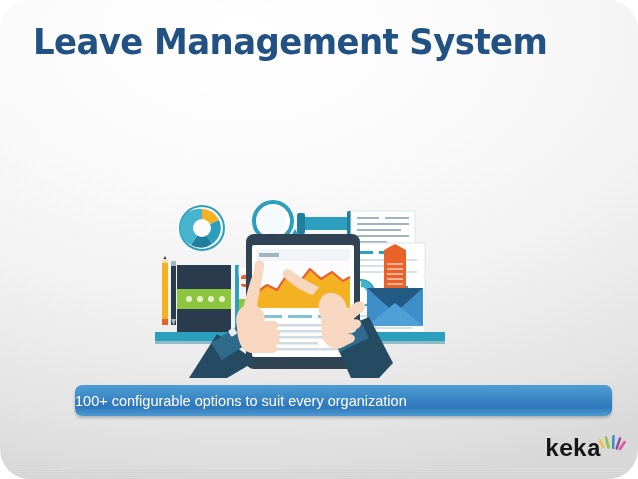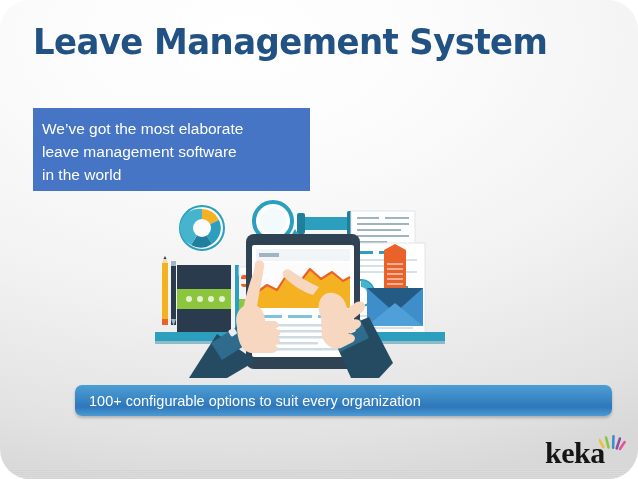--- a/index.html
+++ b/index.html
@@ -66,42 +66,41 @@
     left: 75px;
     top: 385px;
     width: 537px;
     height: 31px;
     border-radius: 7px;
     background: linear-gradient(to bottom, #4e9ed4 0%, #3e8cc8 35%, #2e77bb 70%, #4c9ad2 100%);
     box-shadow: 0 2px 3px rgba(0,0,0,0.22);
     box-sizing: border-box;
     display: flex;
     align-items: center;
-    padding-left: 14px;
   }
   .banner-text {
     color: #ffffff;
     font-size: 14.5px;
     white-space: nowrap;
   }
   
   .logo {
     position: absolute;
     left: 545px;
     top: 434px;
     width: 82px;
     height: 34px;
   }
   .logo-word {
     position: absolute;
     left: 0;
     top: 2px;
-    font-family: Liberation Serif, serif;
+    font-family: Liberation Mono, monospace;
     font-weight: bold;
-    font-size: 30px;
+    font-size: 24px;
     letter-spacing: -0.5px;
     color: #151515;
   }
   .logo-burst {
     position: absolute;
     left: 54px;
     top: 0px;
   }
   
   .bottom-band {
@@ -117,25 +116,20 @@
     opacity: 0.75;
   }
 </style>
 </head>
 <body>
 
 <div class="slide">
 
   <div class="title">Leave Management System</div>
 
-  <div class="callout">
-    <div class="callout-line">We’ve got the most elaborate</div>
-    <div class="callout-line">leave management software</div>
-    <div class="callout-line">in the world</div>
-  </div>
 
   <div class="illus">
     <svg width="330" height="185" viewBox="0 0 330 185" xmlns="http://www.w3.org/2000/svg">
 
       <g>
         <circle cx="47" cy="35" r="22" fill="none" stroke="#2b9fbd" stroke-width="2"></circle>
         <path d="M47 35 L47 16 A19 19 0 0 1 64 27 Z" fill="#f4b223"></path>
         <path d="M47 35 L64 27 A19 19 0 0 1 57 51 Z" fill="#2b9fbd"></path>
         <path d="M47 35 L57 51 A19 19 0 0 1 36 52 Z" fill="#1f7f9c"></path>
         <path d="M47 35 L36 52 A19 19 0 0 1 47 16 Z" fill="#46b4cd"></path>

